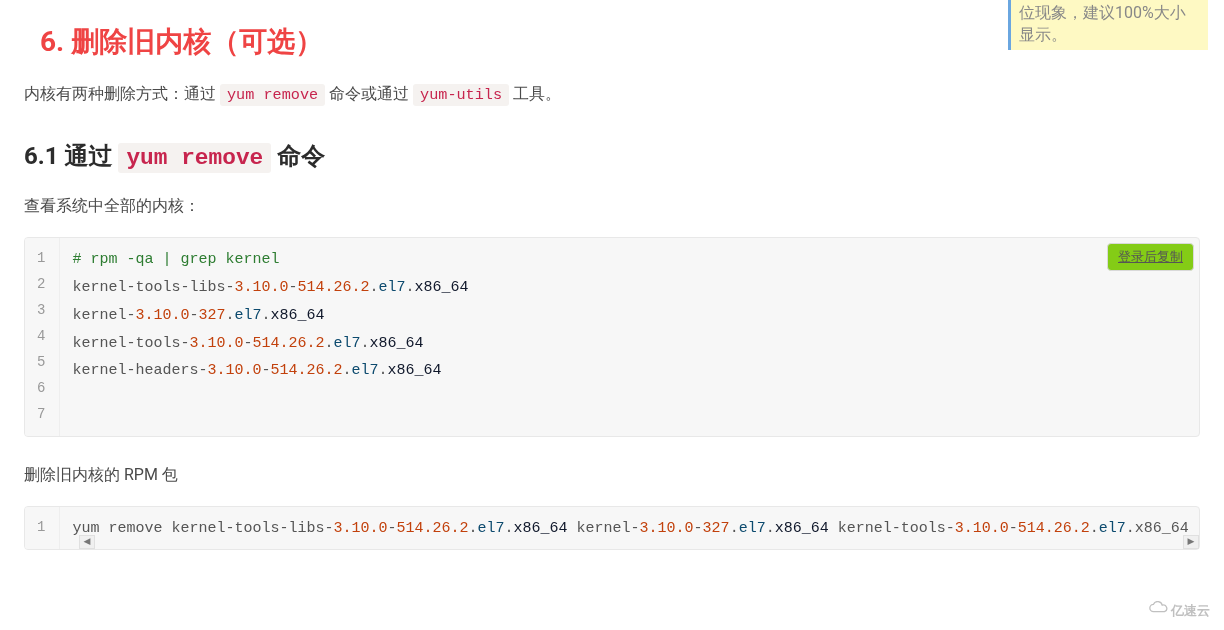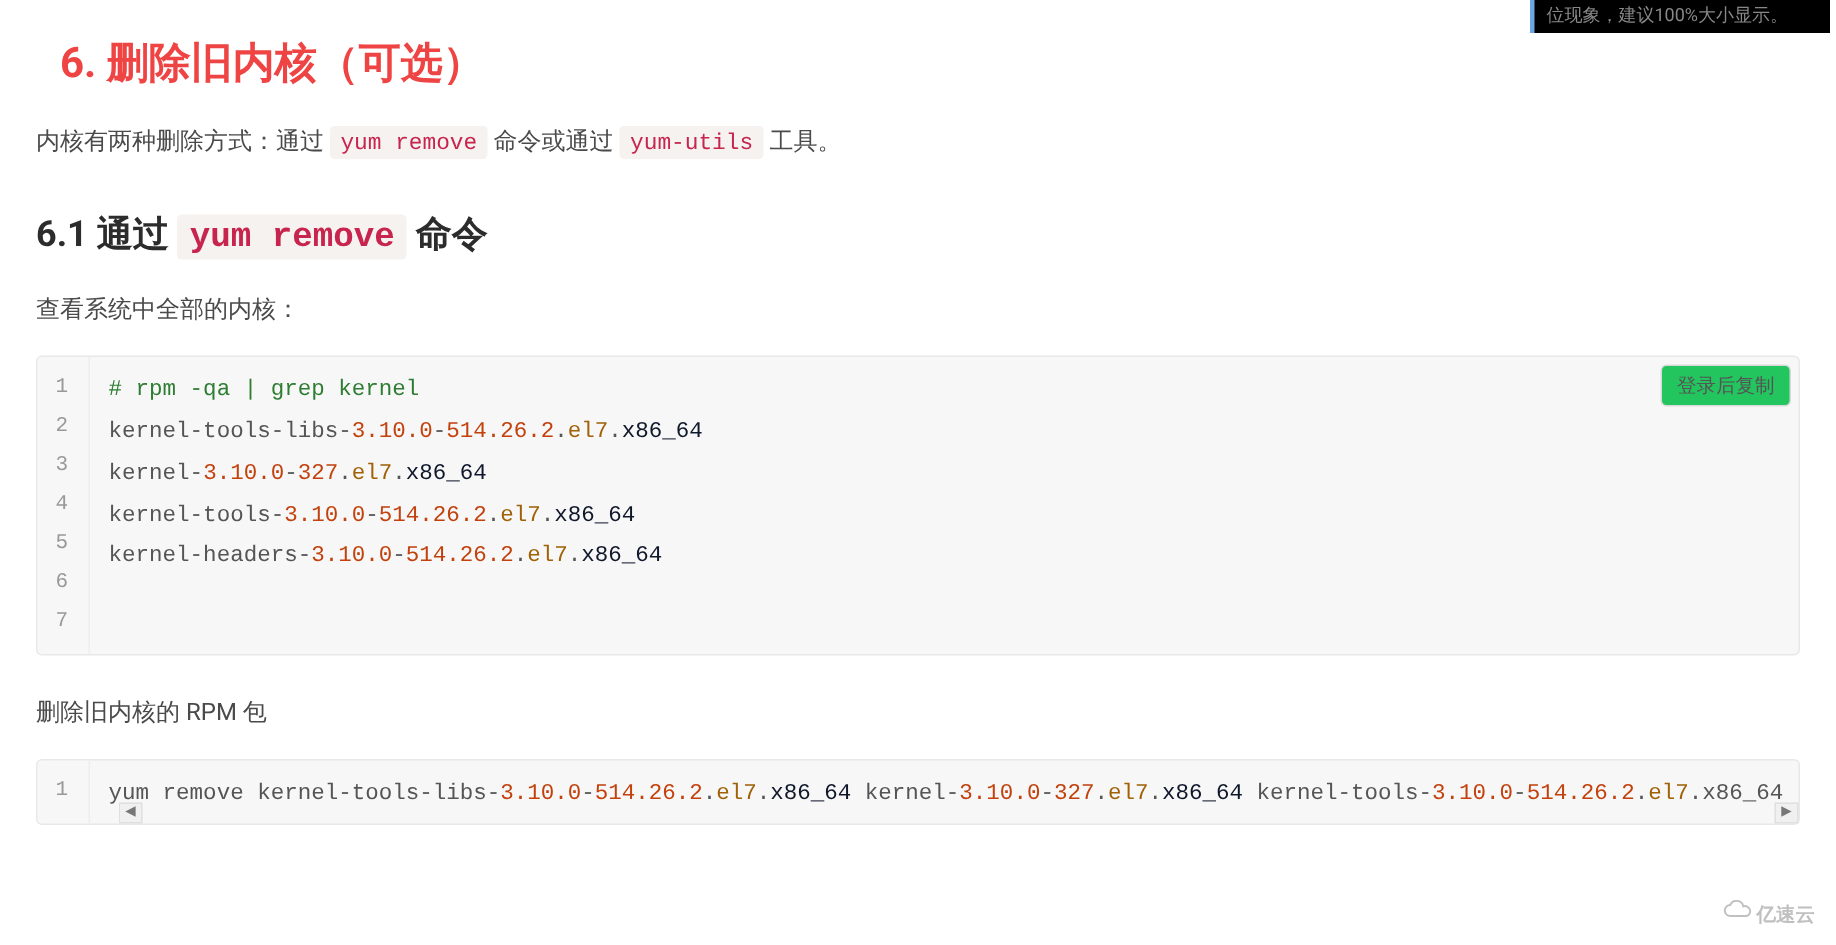--- a/index.html
+++ b/index.html
@@ -78,45 +78,46 @@
       padding: 8px 12px;
       overflow-x: auto;
       line-height: 1.85;
       white-space: nowrap;
     }
     .code-lines .line { white-space: pre; }
     .code-lines.scrollable { overflow-x: scroll; }
     .tok-comment { color: #2e7d32; }
     .tok-keyword { color: #555; }
     .tok-version { color: #c2410c; }
-    .tok-el { color: #a16207; }
+    .tok-el { color: #0c4a6e; }
     .tok-arch { color: #0f172a; }
     .tok-dot { color: #555; }
     .copy-btn {
       position: absolute;
       top: 6px;
       right: 6px;
-      background: #22c55e;
+      background: #84cc16;
       border: 1px solid #d9d9d9;
       color: #555;
       font-size: 13px;
       padding: 4px 10px;
       border-radius: 4px;
       cursor: pointer;
       font-family: inherit;
+      text-decoration: underline;
     }
     .top-note {
       position: absolute;
       top: 0;
-      right: 4px;
+      right: 16px;
       width: 200px;
       border-left: 3px solid #6aa6e0;
-      background: #000000;
+      background: #fef9c3;
       color: #888;
-      font-size: 12px;
+      font-size: 16px;
       padding: 2px 8px 3px 8px;
       text-align: left;
       line-height: 1.4;
     }
     .bottom-brand {
       position: fixed;
       bottom: 8px;
       right: 14px;
       color: #c0c0c0;
       font-size: 13px;

